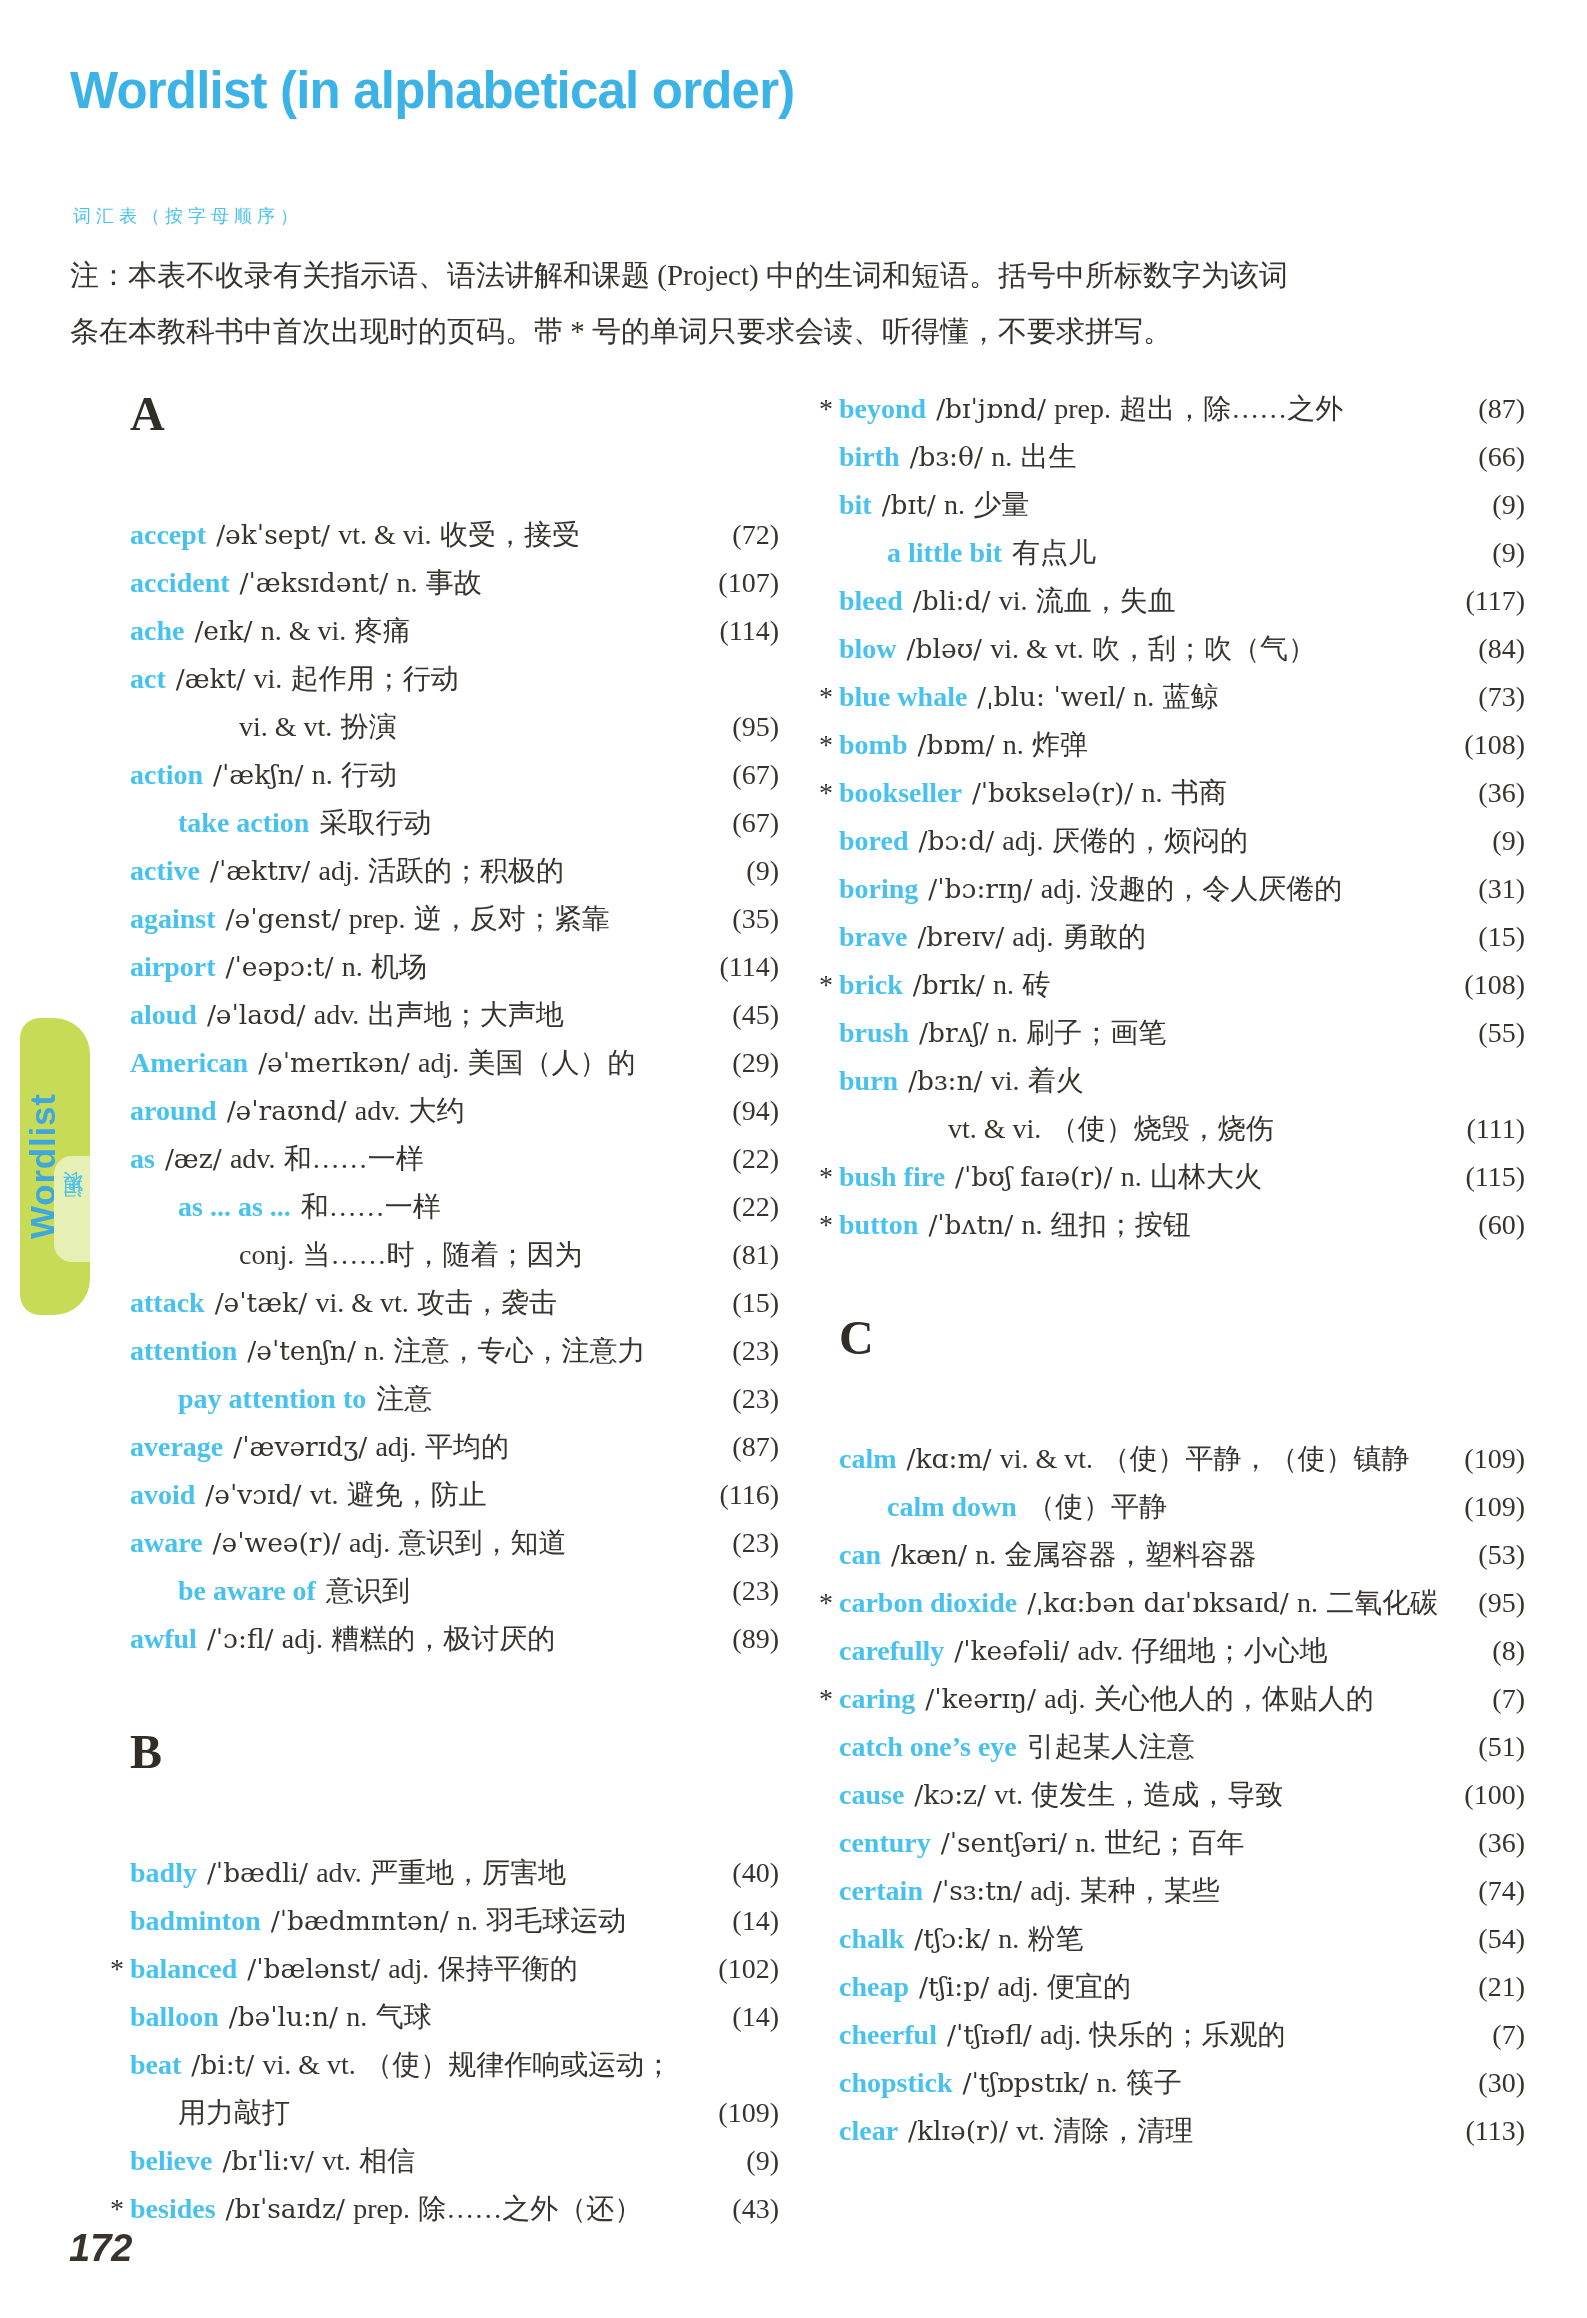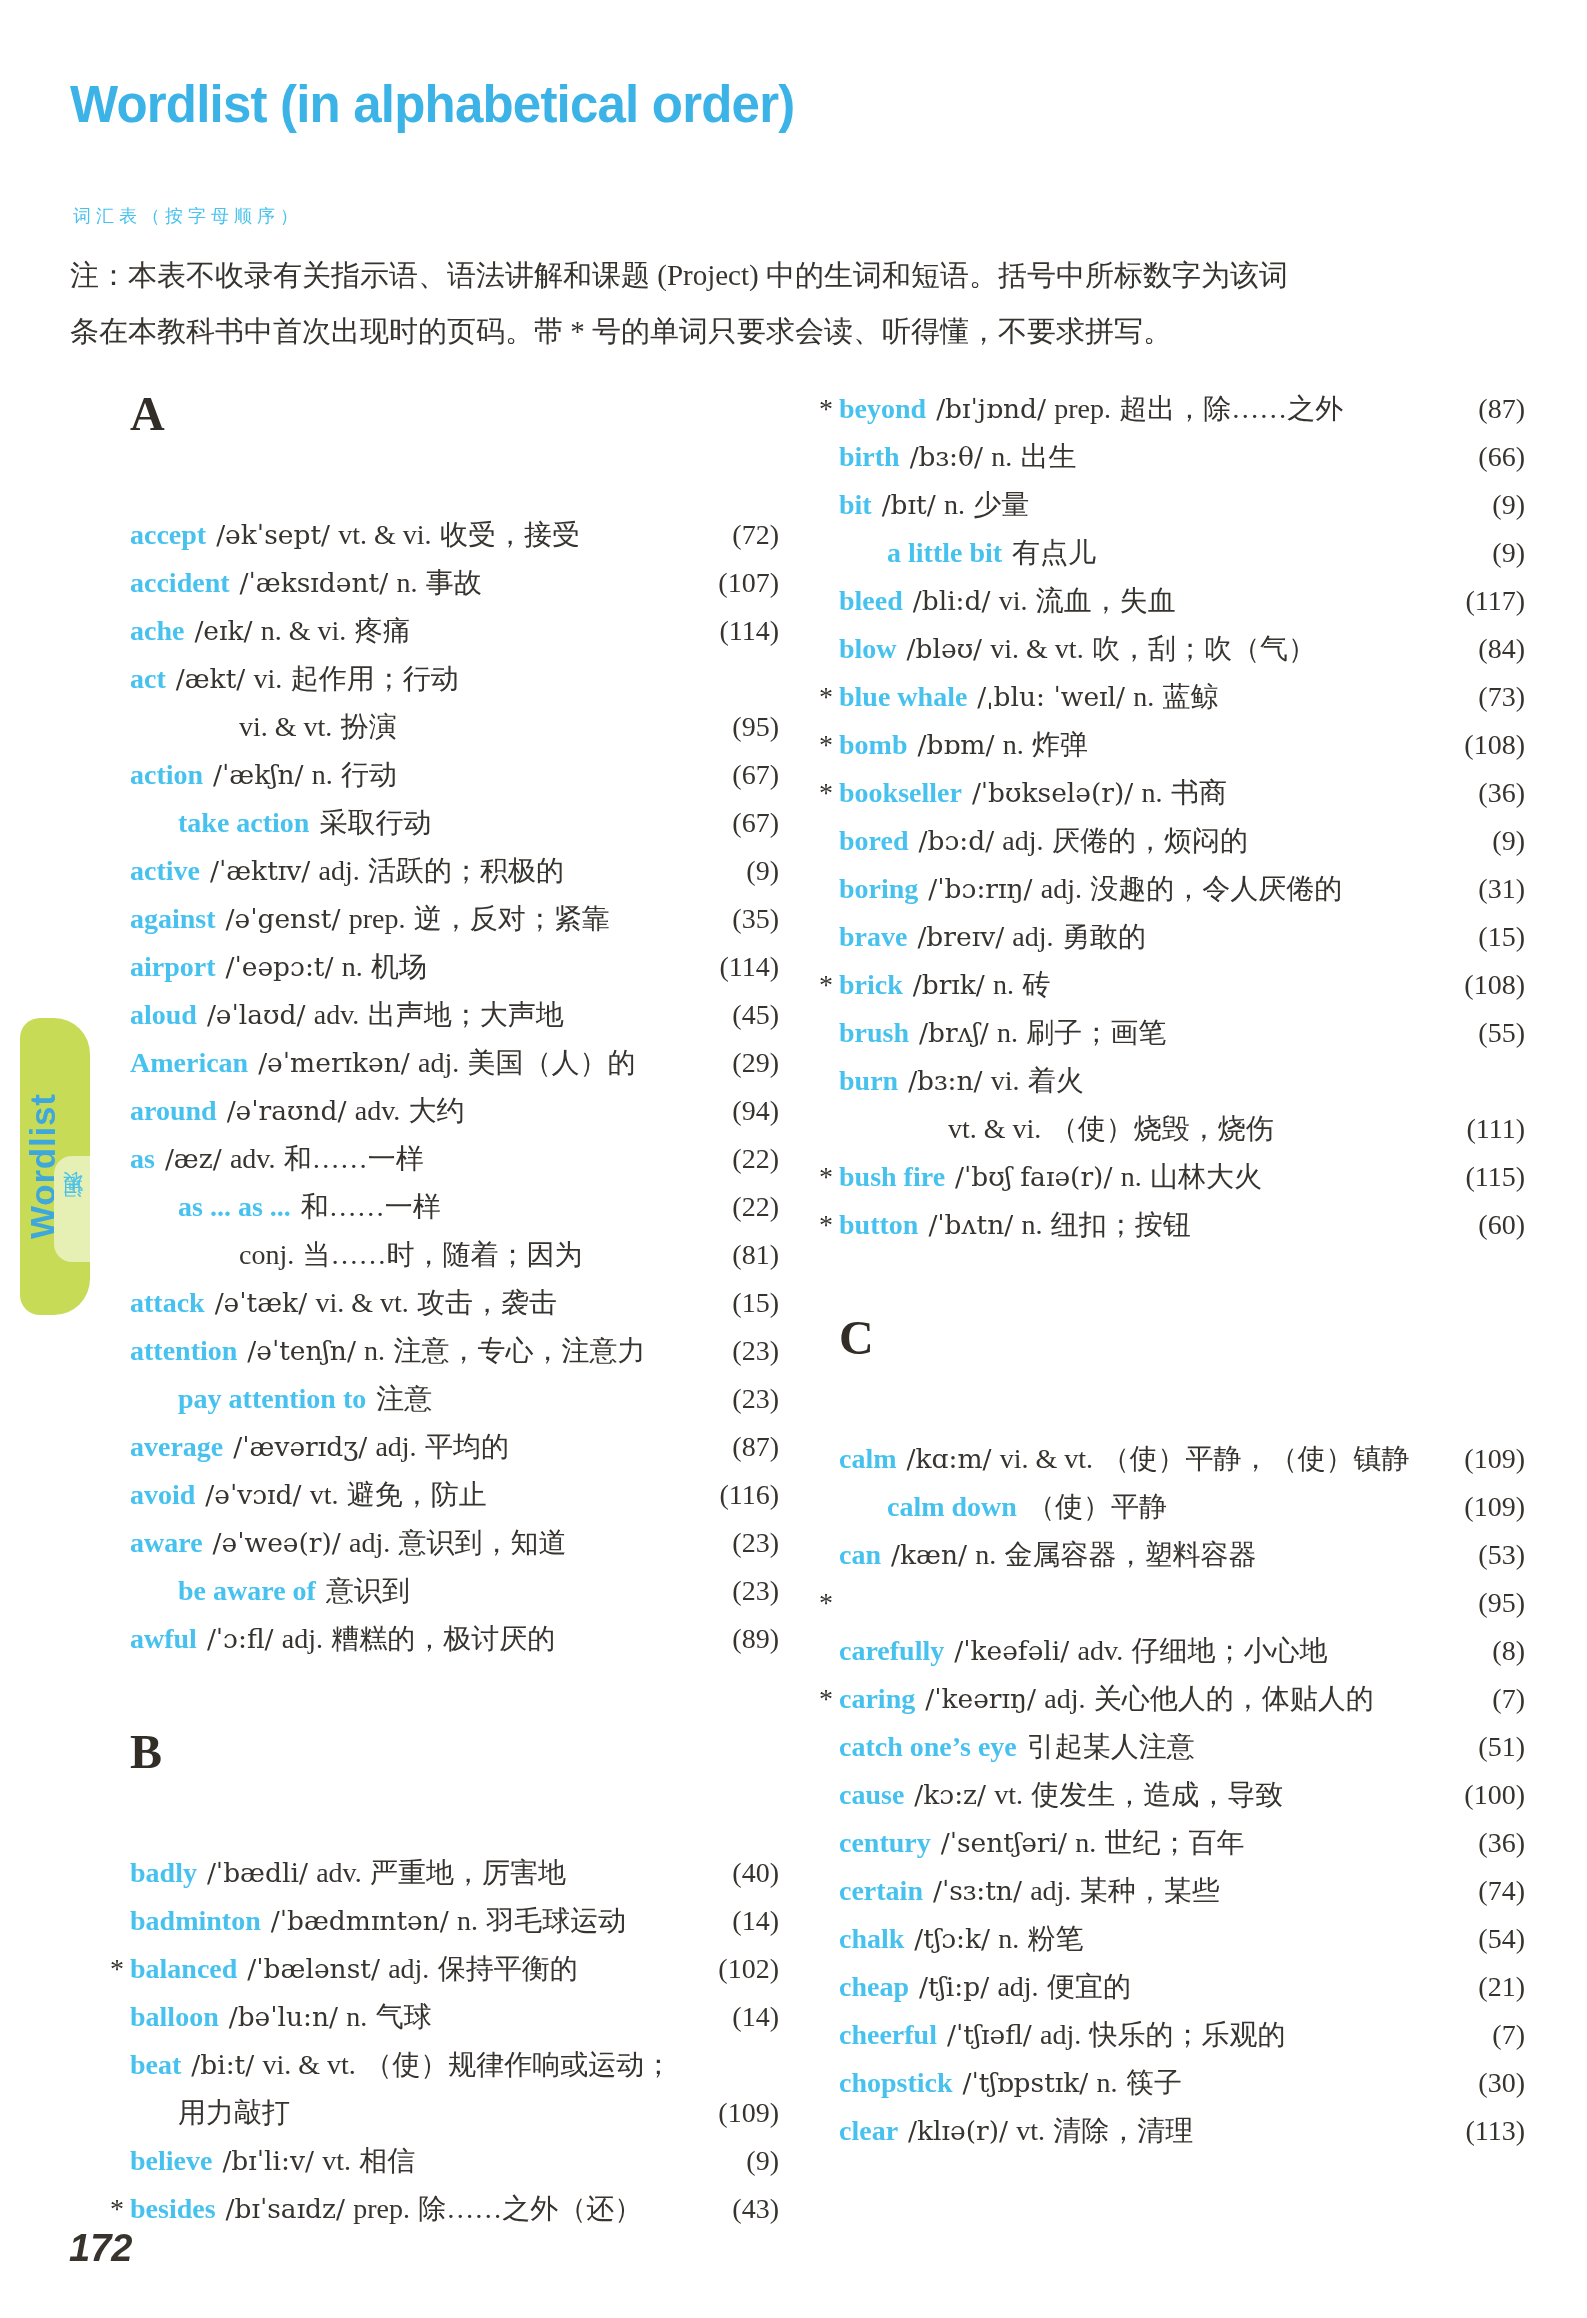--- a/index.html
+++ b/index.html
@@ -1,21 +1,21 @@
 <!DOCTYPE html>
 <html style="--accent-cyan: #47c2ee; --title-cyan: #3cb3e6; --text-dark: #37332e; --heading-dark: #322d27; --tab-green: #c7db56; --tab-pill: #e6efb4; --tab-blue: #3ea7db; --tab-cyan: #4cc2ea; --footer-dark: #38332c;font-size:13.3px"><head>
 <meta charset="utf-8">
 <style>
   html,body{margin:0;padding:0;background:#e8e8e8;}
   .page{
     position:relative;width:1587px;height:2319px;background:#ffffff;
     overflow:hidden;font-family:"Liberation Serif","DejaVu Serif",serif;color:var(--text-dark,#37332e);
   }
   .title{
-    position:absolute;left:70px;top:75px;
+    position:absolute;left:70px;top:61px;
     font-family:"Liberation Sans","DejaVu Sans",sans-serif;font-weight:bold;
     font-size:51px;letter-spacing:-0.8px;color:var(--title-cyan,#3cb3e6);
   }
   .subtitle{
     position:absolute;left:73px;top:204px;
     font-size:18px;letter-spacing:5px;color:var(--accent-cyan,#47c2ee);
     font-family:Liberation Sans, sans-serif;
   }
   .note{
     position:absolute;left:70px;top:247px;width:1484px;
@@ -350,20 +350,21 @@
         <span class="content"><span class="word">calm down</span><span class="zh">（使）平静</span></span>
         <span class="page-num">(109)</span>
       </div>
       <div class="entry-row indent-0">
         <span class="star"></span>
         <span class="content"><span class="word">can</span><span class="phon">/kæn/</span><span class="pos">n.</span><span class="zh">金属容器，塑料容器</span></span>
         <span class="page-num">(53)</span>
       </div>
       <div class="entry-row indent-0">
         <span class="star">*</span>
+        <span class="content"><span class="word">carbon dioxide</span><span class="phon">/ˌkɑ:bən daɪˈɒksaɪd/</span><span class="pos">n.</span><span class="zh">二氧化碳</span></span>
         <span class="page-num">(95)</span>
       </div>
       <div class="entry-row indent-0">
         <span class="star"></span>
         <span class="content"><span class="word">carefully</span><span class="phon">/ˈkeəfəli/</span><span class="pos">adv.</span><span class="zh">仔细地；小心地</span></span>
         <span class="page-num">(8)</span>
       </div>
       <div class="entry-row indent-0">
         <span class="star">*</span>
         <span class="content"><span class="word">caring</span><span class="phon">/ˈkeərɪŋ/</span><span class="pos">adj.</span><span class="zh">关心他人的，体贴人的</span></span>

